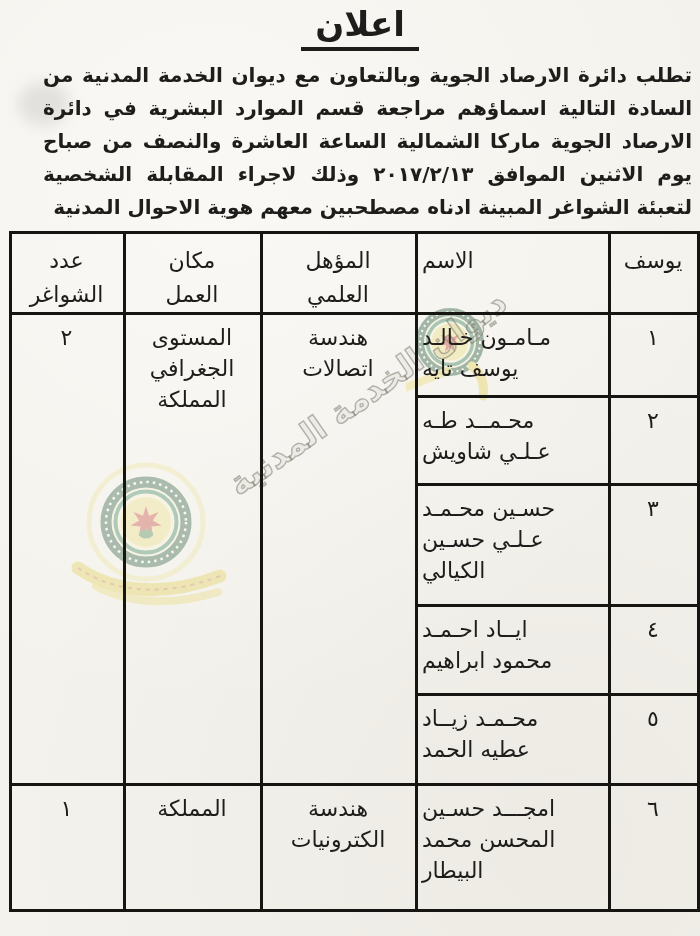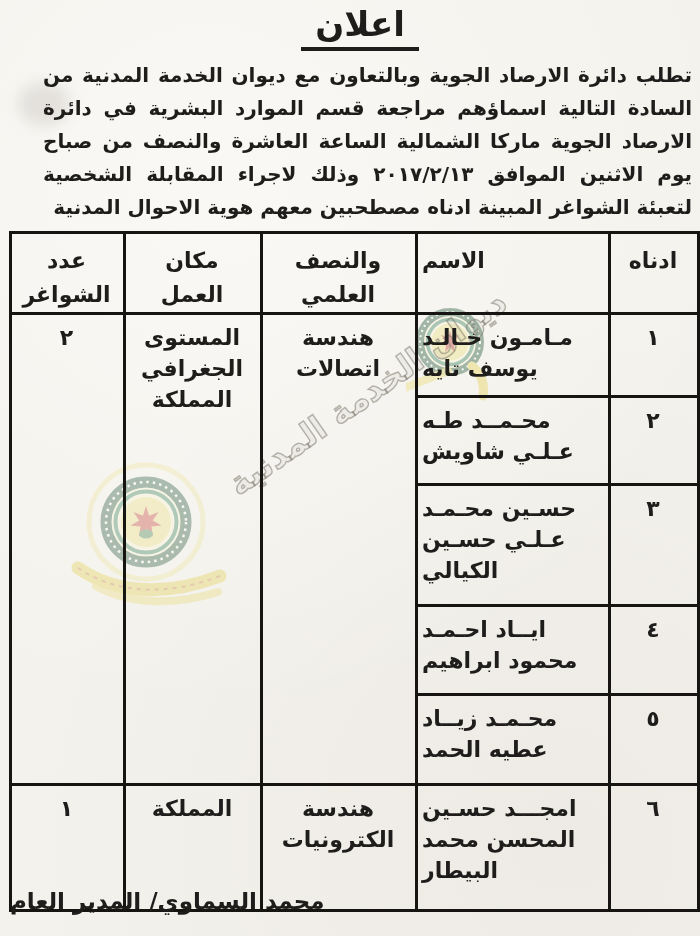--- a/index.html
+++ b/index.html
@@ -41,21 +41,21 @@
   table.vac{
     border-collapse:collapse;
     table-layout:fixed;
     width:688px;
     margin:7px auto 0 auto;
     background:transparent;
   }
   table.vac th, table.vac td{
     border:3px solid #161512;
     vertical-align:top;
-    font-weight:bold;
+    font-weight:normal;
     font-size:22px;
     line-height:1.4;
     white-space:pre-line;
     padding:8px 6px 0 4px;
     background:transparent;
   }
   col.c-num{width:89px;}
   col.c-name{width:193px;}
   col.c-qual{width:155px;}
   col.c-loc{width:137px;}
@@ -143,23 +143,23 @@
     <table class="vac">
       <colgroup>
         <col class="c-num">
           <col class="c-name">
           <col class="c-qual">
           <col class="c-loc">
           <col class="c-count">
       </colgroup>
       <tbody>
         <tr class="hdr">
-          <th>ادناه</th>
+          <th>يوسف</th>
           <th class="name-h">الاسم</th>
-          <th>والنصف
+          <th>المؤهل
 العلمي</th>
           <th>مكان
 العمل</th>
           <th>عدد
 الشواغر</th>
         </tr>
 
         <tr class="r1">
           <td class="num">١</td>
           <td class="name">مـامـون خـالـد
@@ -201,15 +201,14 @@
           <td class="merge">هندسة
 الكترونيات</td>
           <td class="merge">المملكة</td>
           <td class="merge">١</td>
         </tr>
       </tbody>
     </table>
 
   </div>
 
-  <div class="signature">محمد السماوي/ المدير العام</div>
 
 </div>
 
 </body></html>

